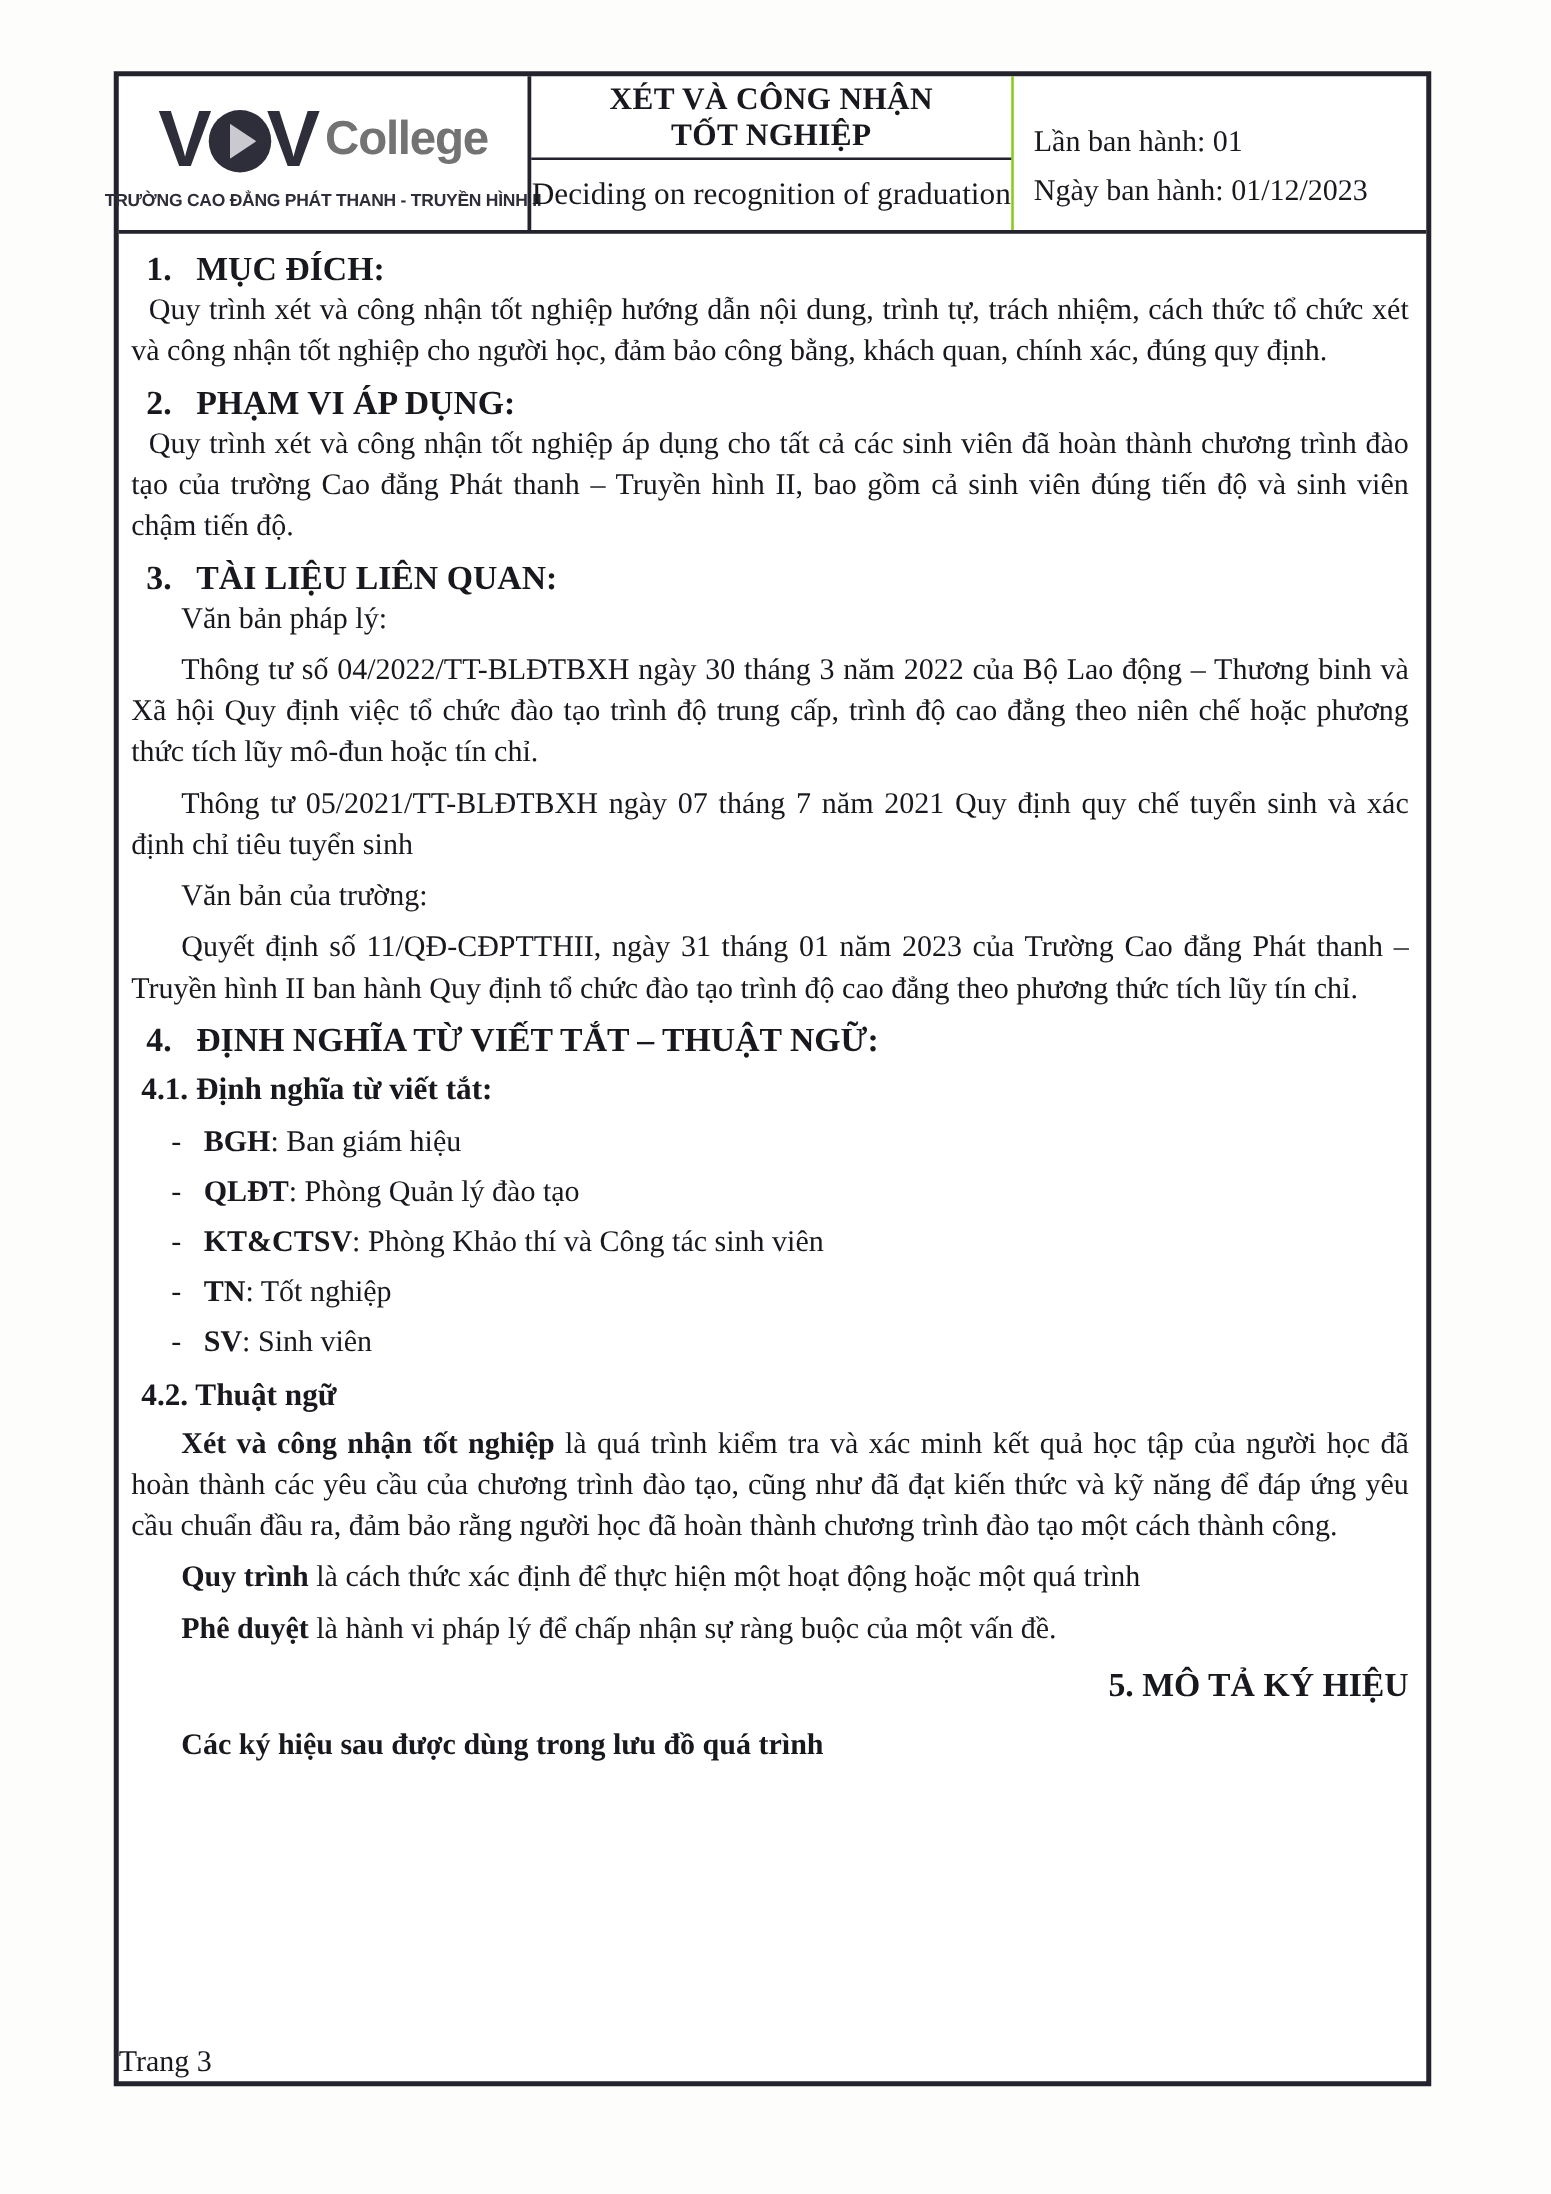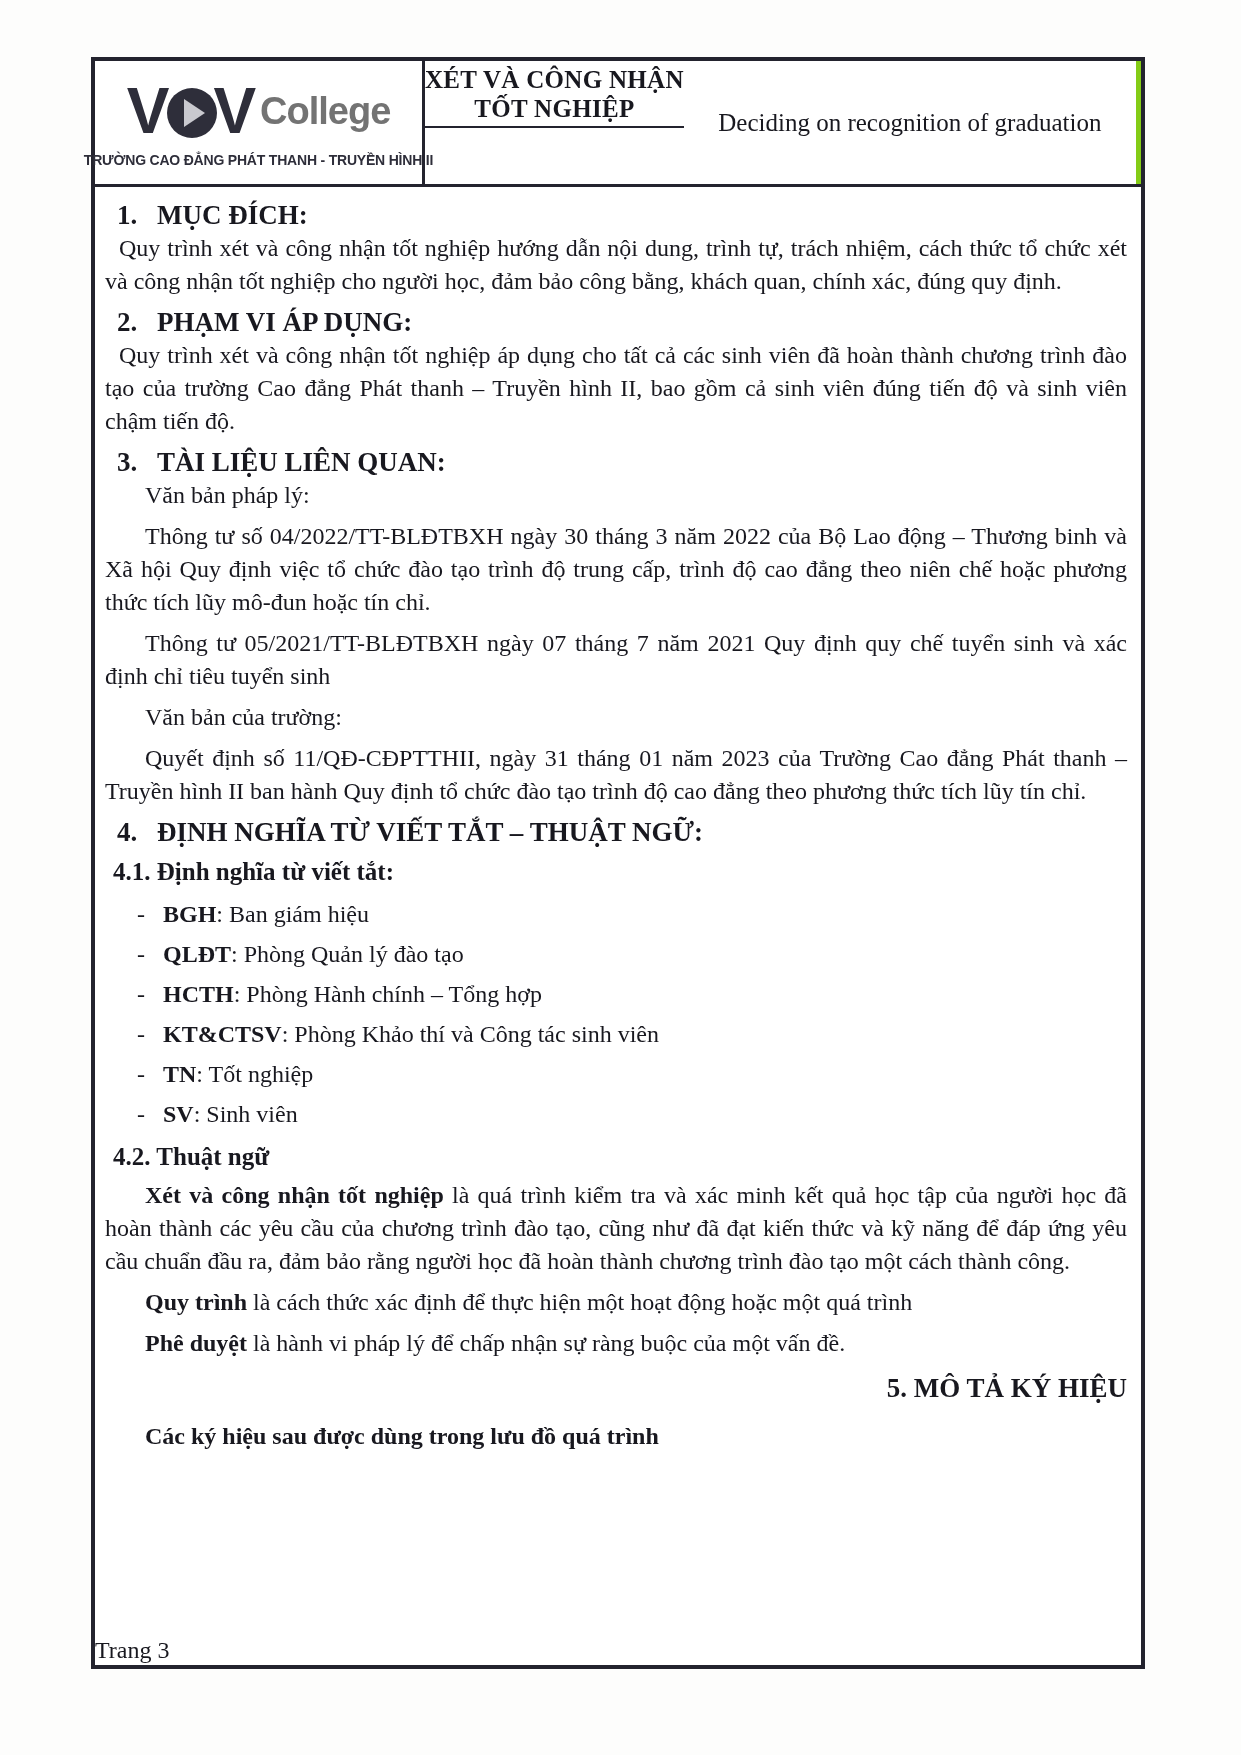--- a/index.html
+++ b/index.html
@@ -31,22 +31,22 @@
     position:absolute; left:17px; top:11px; width:0; height:0;
     border-left:21px solid #c9c9cf;
     border-top:14px solid transparent; border-bottom:14px solid transparent;
   }
   .college { font-weight:bold; font-size:38px; color:#737373; margin-left:9px; letter-spacing:-1px; }
   .logo-sub {
     font-family:"Liberation Sans", sans-serif; font-weight:bold;
     font-size:14px; letter-spacing:-0.2px; color:#2e2e3a; margin-top:9px; white-space:nowrap;
   }
   .hdr-title {
-    flex:1; border-right:5px solid #84cc16; box-sizing:border-box;
-    display:flex; flex-direction:row;justify-content:flex-end;
+    flex:1; border-right:2px solid #84cc16; box-sizing:border-box;
+    display:flex; flex-direction:column;justify-content:flex-end;
   }
   .title-vi {
     height:67px; border-bottom:2px solid #23232e; box-sizing:border-box;
     display:flex; flex-direction:column; align-items:center; justify-content:center;
     font-weight:bold; font-size:25px; line-height:29px; letter-spacing:0.3px;
   }
   .title-en { flex:1; display:flex; align-items:center; justify-content:center; font-size:25px; }
   .hdr-info { width:330px; box-sizing:border-box; padding:34px 6px 0 16px; font-size:24px; line-height:39px; }
   .hdr-info div { white-space:nowrap; }
   
@@ -88,20 +88,24 @@
     </div>
 
     <div class="hdr-title">
       <div class="title-vi">
         <span>XÉT VÀ CÔNG NHẬN</span>
         <span>TỐT NGHIỆP</span>
       </div>
       <div class="title-en">Deciding on recognition of graduation</div>
     </div>
 
+    <div class="hdr-info">
+      <div>Lần ban hành: 01</div>
+      <div>Ngày ban hành: 01/12/2023</div>
+    </div>
 
   </div>
 
   <div class="bod">
 
     <p class="sec-head"><span class="num">1.</span><span>MỤC ĐÍCH:</span></p>
     <p class="p-small-ind">Quy trình xét và công nhận tốt nghiệp hướng dẫn nội dung, trình tự, trách nhiệm, cách thức tổ chức xét và công nhận tốt nghiệp cho người học, đảm bảo công bằng, khách quan, chính xác, đúng quy định.</p>
 
     <p class="sec-head"><span class="num">2.</span><span>PHẠM VI ÁP DỤNG:</span></p>
     <p class="p-small-ind">Quy trình xét và công nhận tốt nghiệp áp dụng cho tất cả các sinh viên đã hoàn thành chương trình đào tạo của trường Cao đẳng Phát thanh – Truyền hình II, bao gồm cả sinh viên đúng tiến độ và sinh viên chậm tiến độ.</p>
@@ -111,21 +115,20 @@
     <p class="p-ind">Thông tư số 04/2022/TT-BLĐTBXH ngày 30 tháng 3 năm 2022 của Bộ Lao động – Thương binh và Xã hội Quy định việc tổ chức đào tạo trình độ trung cấp, trình độ cao đẳng theo niên chế hoặc phương thức tích lũy mô-đun hoặc tín chỉ.</p>
     <p class="p-ind">Thông tư 05/2021/TT-BLĐTBXH ngày 07 tháng 7 năm 2021 Quy định quy chế tuyển sinh và xác định chỉ tiêu tuyển sinh</p>
     <p class="p-ind">Văn bản của trường:</p>
     <p class="p-ind">Quyết định số 11/QĐ-CĐPTTHII, ngày 31 tháng 01 năm 2023 của Trường Cao đẳng Phát thanh – Truyền hình II ban hành Quy định tổ chức đào tạo trình độ cao đẳng theo phương thức tích lũy tín chỉ.</p>
 
     <p class="sec-head"><span class="num">4.</span><span>ĐỊNH NGHĨA TỪ VIẾT TẮT – THUẬT NGỮ:</span></p>
     <p class="sub-head">4.1. Định nghĩa từ viết tắt:</p>
 
     <p class="li"><span class="dash">-</span><span class="abbr">BGH</span><span>: Ban giám hiệu</span></p>
     <p class="li"><span class="dash">-</span><span class="abbr">QLĐT</span><span>: Phòng Quản lý đào tạo</span></p>
-    <p class="li"><span class="dash">-</span><span class="abbr">HCTH</span><span>: Phòng Hành chính – Tổng hợp</span></p>
     <p class="li"><span class="dash">-</span><span class="abbr">KT&amp;CTSV</span><span>: Phòng Khảo thí và Công tác sinh viên</span></p>
     <p class="li"><span class="dash">-</span><span class="abbr">TN</span><span>: Tốt nghiệp</span></p>
     <p class="li"><span class="dash">-</span><span class="abbr">SV</span><span>: Sinh viên</span></p>
 
     <p class="sub-head">4.2. Thuật ngữ</p>
     <p class="p-ind"><span class="term-bold">Xét và công nhận tốt nghiệp</span><span> là quá trình kiểm tra và xác minh kết quả học tập của người học đã hoàn thành các yêu cầu của chương trình đào tạo, cũng như đã đạt kiến thức và kỹ năng để đáp ứng yêu cầu chuẩn đầu ra, đảm bảo rằng người học đã hoàn thành chương trình đào tạo một cách thành công.</span></p>
     <p class="p-ind"><span class="term-bold">Quy trình</span><span> là cách thức xác định để thực hiện một hoạt động hoặc một quá trình</span></p>
     <p class="p-ind"><span class="term-bold">Phê duyệt</span><span> là hành vi pháp lý để chấp nhận sự ràng buộc của một vấn đề.</span></p>
 
     <p class="sec5-head">5. MÔ TẢ KÝ HIỆU</p>

